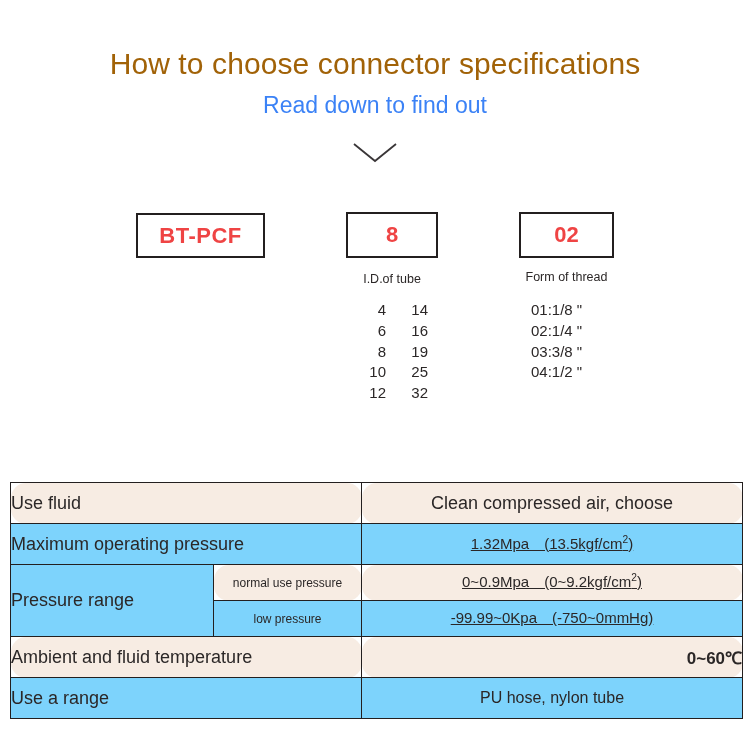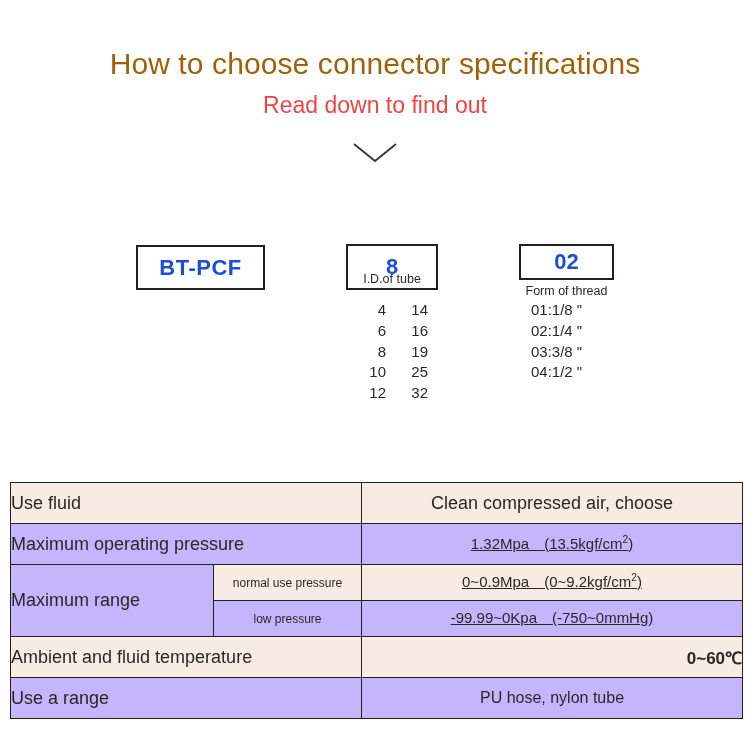--- a/index.html
+++ b/index.html
@@ -30,21 +30,21 @@
     white-space: nowrap;
   }
   .subtitle {
     position: absolute;
     left: 0;
     top: 92px;
     width: 750px;
     text-align: center;
     font-size: 23px;
     font-weight: 400;
-    color: #ef4444;
+    color: #3b82f6;
     white-space: nowrap;
   }
 
   
   .chevron {
     position: absolute;
     left: 352px;
     top: 142px;
     width: 46px;
     height: 22px;
@@ -52,62 +52,61 @@
 
   
   .code-box {
     position: absolute;
     border: 2px solid #231f1f;
     background: #ffffff;
     display: flex;
     align-items: center;
     justify-content: center;
     font-weight: bold;
-    color: #1d4ed8;
+    color: #ef4444;
     box-sizing: border-box;
-    margin-top: 32px;
   }
   #box-series {
     left: 136px;
     top: 213px;
     width: 129px;
     height: 45px;
     font-size: 22px;
     letter-spacing: 0.5px;
   }
   #box-tube {
     left: 346px;
     top: 212px;
     width: 92px;
     height: 46px;
     font-size: 22px;
   }
   #box-thread {
     left: 519px;
     top: 212px;
     width: 95px;
-    height: 36px;
+    height: 46px;
     font-size: 22px;
   }
 
   .caption {
     position: absolute;
     font-size: 12.5px;
     color: #2b2727;
     text-align: center;
     white-space: nowrap;
   }
   #caption-tube {
     left: 346px;
     top: 272px;
     width: 92px;
   }
   #caption-thread {
     left: 505px;
-    top: 284px;
+    top: 270px;
     width: 123px;
   }
 
   
   .tube-list {
     position: absolute;
     left: 352px;
     top: 300px;
     font-size: 15px;
     line-height: 20.8px;
@@ -146,23 +145,24 @@
     background: #ffffff;
   }
   .spec-table td {
     border: 1px solid #231f1f;
     padding: 0;
     vertical-align: middle;
     color: #2b2727;
   }
   .band {
     background: #f7ece3;
+    border-radius: 15px;
   }
   .plain {
-    background: #c4b5fd;
+    background: #7dd3fc;
   }
   .lbl {
     font-size: 18px;
     padding-left: 26px;
     height: 40px;
   }
   .lbl-tall {
     font-size: 18px;
     padding-left: 26px;
   }
@@ -258,21 +258,21 @@
     </tr>
 
     <tr>
       <td class="plain lbl" colspan="2">Maximum operating pressure</td>
       <td class="plain val-med">
         <span>1.32Mpa　(13.5kgf/cm</span><sup>2</sup><span>)</span>
       </td>
     </tr>
 
     <tr>
-      <td class="plain lbl-tall" rowspan="2">Maximum range</td>
+      <td class="plain lbl-tall" rowspan="2">Pressure range</td>
       <td class="band sub-lbl">normal use pressure</td>
       <td class="band val-med">
         <span>0~0.9Mpa　(0~9.2kgf/cm</span><sup>2</sup><span>)</span>
       </td>
     </tr>
     <tr>
       <td class="plain sub-lbl">low pressure</td>
       <td class="plain val-med">-99.99~0Kpa　(-750~0mmHg)</td>
     </tr>
 

